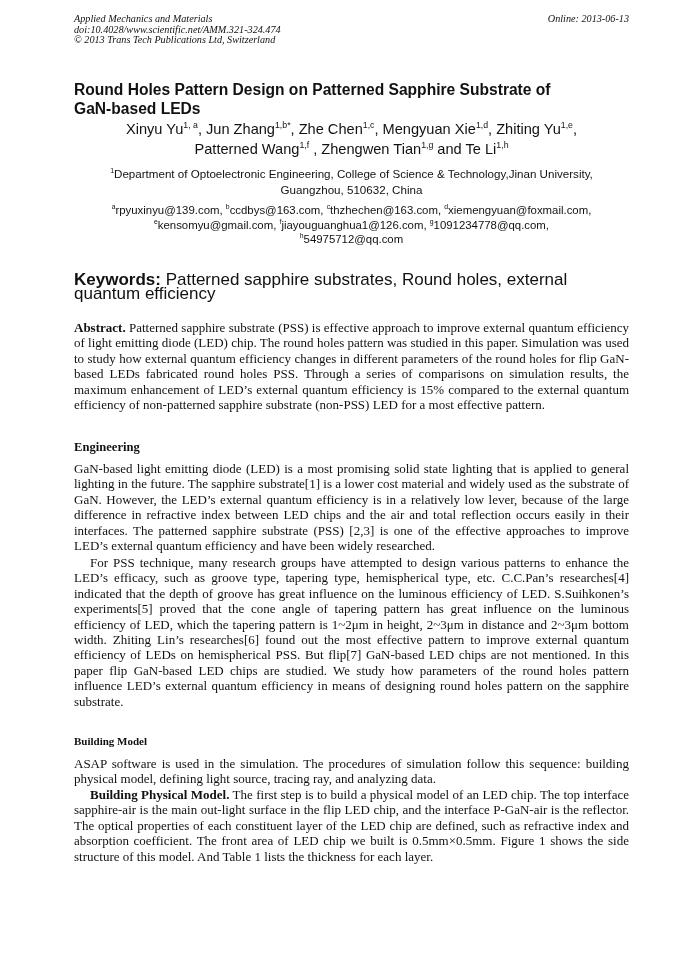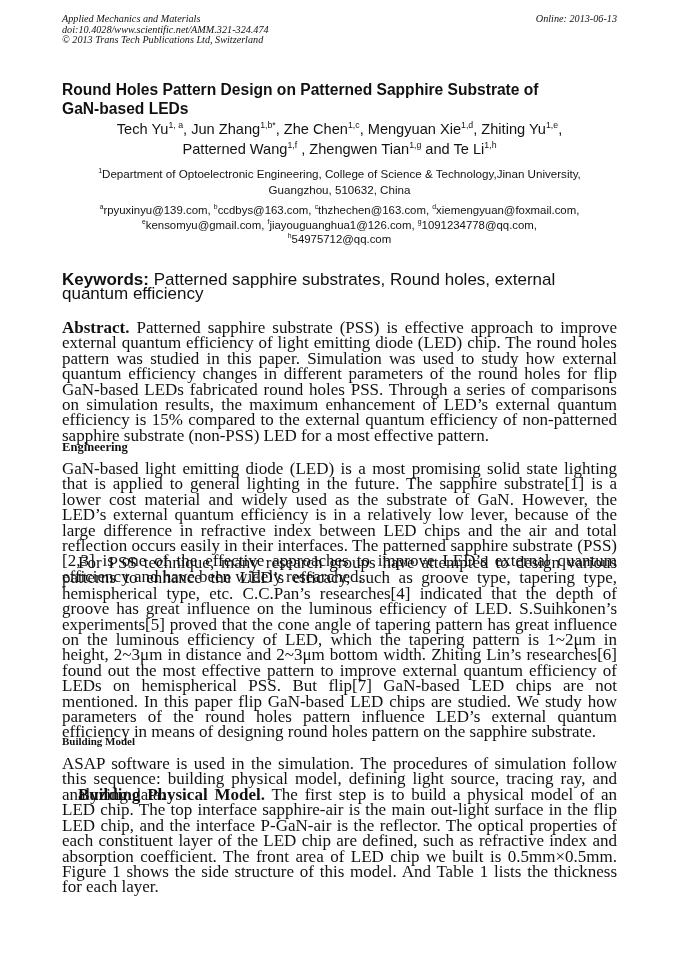--- a/index.html
+++ b/index.html
@@ -1,27 +1,27 @@
 <!DOCTYPE html>
 <html><head>
 <meta charset="utf-8">
 <style>
   html, body { margin: 0; padding: 0; background: #ffffff; }
   body { width: 678px; height: 959px; position: relative; overflow: hidden; color: #111; }
-  .page { position: absolute; left: 0; top: 0; width: 540px; height: 959px; }
+  .page { position: absolute; left: 12px; top: 0; width: 540px; height: 959px; }
   .header { position: absolute; left: 62px; top: 14px; width: 555px; font-family: "Liberation Serif", serif; font-style: italic; font-size: 10.2px; line-height: 10.6px; }
   .header .online { position: absolute; right: 0; top: 0; }
   .title { position: absolute; left: 62px; top: 80px; width: 555px; font-family: "Liberation Sans", sans-serif; font-weight: bold; font-size: 15.6px; line-height: 19px; }
   .authors { position: absolute; left: 62px; top: 120px; width: 555px; text-align: center; font-family: "Liberation Sans", sans-serif; font-size: 14.6px; line-height: 19.5px; }
   .authors sup, .affil sup, .emails sup { font-size: 0.6em; line-height: 0; vertical-align: super; }
   .affil { position: absolute; left: 62px; top: 166px; width: 555px; text-align: center; font-family: "Liberation Sans", sans-serif; font-size: 11.6px; line-height: 15.5px; }
   .emails { position: absolute; left: 62px; top: 203px; width: 555px; text-align: center; font-family: "Liberation Sans", sans-serif; font-size: 11.4px; line-height: 14.5px; }
   .keywords { position: absolute; left: 62px; top: 273px; width: 555px; font-family: "Liberation Sans", sans-serif; font-size: 17px; line-height: 14px; }
   .keywords b { font-weight: bold; }
-  .body-text { font-family: "Liberation Serif", serif; font-size: 17px; line-height: 15.4px; text-align: justify; }
+  .body-text { font-family: "Liberation Serif", serif; font-size: 13px; line-height: 15.4px; text-align: justify; }
   .abstract { position: absolute; left: 62px; top: 320px; width: 555px; }
   .h-intro { position: absolute; left: 62px; top: 440px; font-family: "Liberation Serif", serif; font-weight: bold; font-size: 12.6px; }
   .intro { position: absolute; left: 62px; top: 461px; width: 555px; }
   .intro2 { position: absolute; left: 62px; top: 555px; width: 555px; text-indent: 16px; }
   .h-build { position: absolute; left: 62px; top: 735px; font-family: "Liberation Serif", serif; font-weight: bold; font-size: 11px; }
   .build1 { position: absolute; left: 62px; top: 756px; width: 555px; }
   .build2 { position: absolute; left: 62px; top: 787px; width: 555px; text-indent: 16px; }
   .build2 b { font-weight: bold; }
   p { margin: 0; }
 </style>
@@ -36,21 +36,21 @@
     <div>© 2013 Trans Tech Publications Ltd, Switzerland</div>
     <div class="online">Online: 2013-06-13</div>
   </div>
 
   <div class="title">
     <div>Round Holes Pattern Design on Patterned Sapphire Substrate of</div>
     <div>GaN-based LEDs</div>
   </div>
 
   <div class="authors">
-    <span><span>Tech Yu</span><sup>1, a</sup><span>, </span></span><span><span>Jun Zhang</span><sup>1,b*</sup><span>, </span></span><span><span>Zhe Chen</span><sup>1,c</sup><span>, </span></span><span><span>Mengyuan Xie</span><sup>1,d</sup><span>, </span></span><span><span>Zhiting Yu</span><sup>1,e</sup><span>,</span></span><br>
+    <span><span>Xinyu Yu</span><sup>1, a</sup><span>, </span></span><span><span>Jun Zhang</span><sup>1,b*</sup><span>, </span></span><span><span>Zhe Chen</span><sup>1,c</sup><span>, </span></span><span><span>Mengyuan Xie</span><sup>1,d</sup><span>, </span></span><span><span>Zhiting Yu</span><sup>1,e</sup><span>,</span></span><br>
     <span><span>Patterned Wang</span><sup>1,f</sup><span> , </span></span><span><span>Zhengwen Tian</span><sup>1,g</sup><span> and </span></span><span><span>Te Li</span><sup>1,h</sup><span></span></span>
   </div>
 
   <div class="affil">
     <div><sup>1</sup><span>Department of Optoelectronic Engineering, College of Science &amp; Technology,Jinan University,</span></div>
     <div>Guangzhou, 510632, China</div>
   </div>
 
   <div class="emails">
     <span><sup>a</sup><span>rpyuxinyu@139.com</span><span>, </span></span><span><sup>b</sup><span>ccdbys@163.com</span><span>, </span></span><span><sup>c</sup><span>thzhechen@163.com</span><span>, </span></span><span><sup>d</sup><span>xiemengyuan@foxmail.com</span><span>,</span></span><br>

